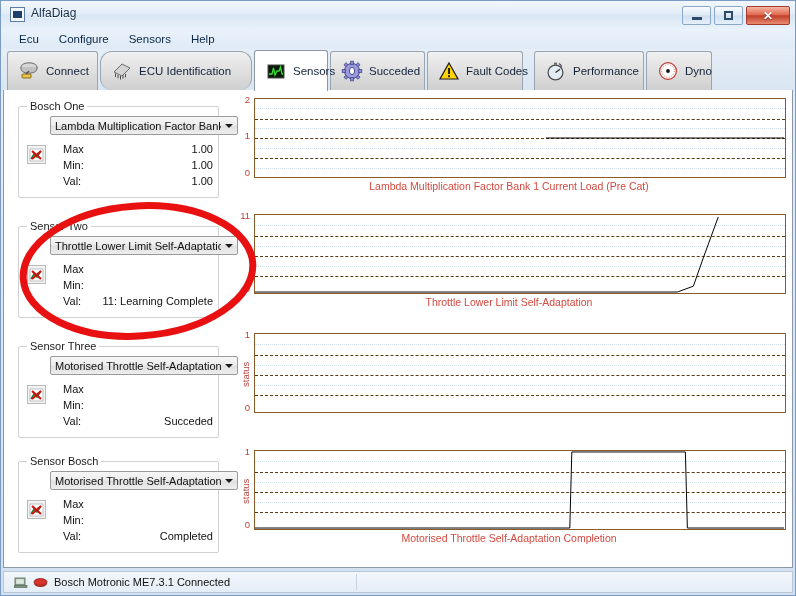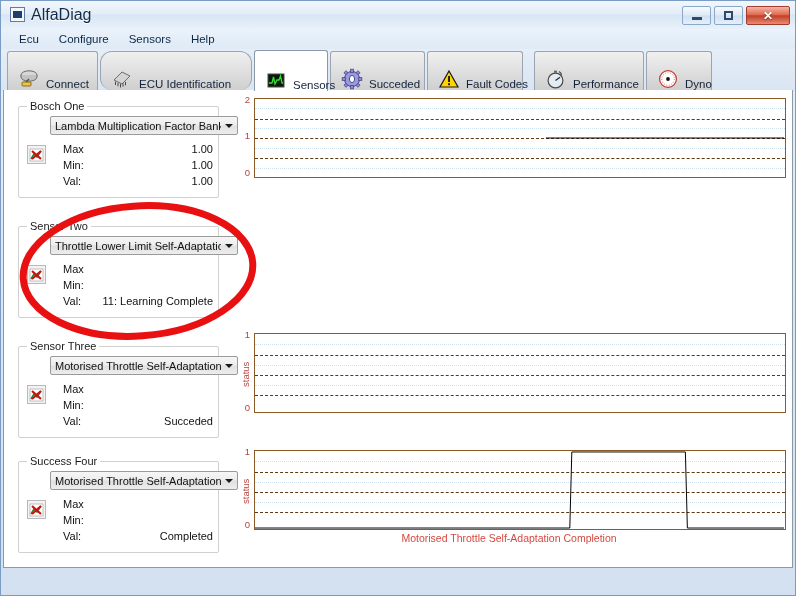--- a/index.html
+++ b/index.html
@@ -20,21 +20,21 @@
     position:absolute;left:0;top:0;width:794px;height:28px;
     background:linear-gradient(to bottom,#f2f7fc 0%,#e3edf8 45%,#d8e6f4 50%,#e8f1fb 100%);
   }
   .title-ico{
     position:absolute;left:9px;top:6px;width:15px;height:15px;
     background:#f4f6f8;border:1px solid #5c7ea6;box-sizing:border-box;
     display:flex;align-items:center;justify-content:center;
   }
   .title-ico .g{width:9px;height:7px;background:#1d3f6b;}
   .title-text{
-    position:absolute;left:30px;top:5px;font-size:16px;color:#102a48;
+    position:absolute;left:30px;top:5px;font-size:12px;color:#102a48;
     text-shadow:0 1px 0 #ffffff;
   }
   .winbtns{position:absolute;right:5px;top:5px;display:flex;gap:3px;}
   .wbtn{
     width:29px;height:19px;border:1px solid #8aa8c8;border-radius:2px;
     background:linear-gradient(to bottom,#f6fafd 0%,#dfeaf6 48%,#cfdff0 52%,#e6f0fa 100%);
     display:flex;align-items:center;justify-content:center;box-sizing:border-box;
   }
   .wbtn.close{
     width:44px;border:1px solid #a33a2e;
@@ -55,21 +55,21 @@
   
   .tabstrip{
     position:absolute;left:0;top:48px;width:794px;height:42px;
     background:linear-gradient(to bottom,#e6eef7,#d9e5f2);
   }
   .tab{
     position:absolute;top:2px;height:39px;
     background:linear-gradient(to bottom,#f0f0f0 0%,#dedede 55%,#cfcfcf 100%);
     border:1px solid #9aa5b1;border-bottom:none;
     border-radius:3px 3px 0 0;box-sizing:border-box;
-    display:flex;align-items:flex-end;gap:6px;padding:0 10px;
+    display:flex;align-items:center;gap:6px;padding:0 10px;
   }
   .tab.active{
     background:#ffffff;border-color:#8b98a6;top:1px;height:41px;z-index:5;
   }
   .tab-label{font-size:11.5px;color:#12233a;white-space:nowrap;}
   .tab-ico{width:22px;height:22px;position:relative;flex:none;}
   
   .content{
     position:absolute;left:2px;top:89px;width:790px;height:478px;
     background:#ffffff;border:1px solid #8b98a6;border-top:none;box-sizing:border-box;
@@ -371,21 +371,21 @@
           <span class="row-value"></span>
         </div>
         <div class="row">
           <span class="row-label">Val:</span>
           <span class="row-value">Succeded</span>
         </div>
       </div>
     </div>
 
     <div class="grp" style="left:14px;top:371px;height:92px;">
-      <div class="grp-title">Success Four</div>
+      <div class="grp-title">Sensor Bosch</div>
       <div class="combo">
         <div class="combo-text">Motorised Throttle Self-Adaptation C</div>
         <div class="combo-arrow">
             <i></i>
           </div>
       </div>
       <div class="clrbtn">
         <svg width="15" height="14" viewBox="0 0 15 14">
           <rect x="1" y="1" width="13" height="12" fill="#ffffff" stroke="#9a9a9a" stroke-width="0.6"></rect>
           <polyline points="2,11 5,6 8,9 12,3" fill="none" stroke="#1f8a3a" stroke-width="1.6"></polyline>
@@ -420,22 +420,39 @@
         <div class="gl" style="top:20px;"></div>
         <div class="gl light" style="top:29px;"></div>
         <div class="gl" style="top:39px;"></div>
         <div class="gl light" style="top:49px;"></div>
         <div class="gl" style="top:59px;"></div>
         <div class="gl light" style="top:69px;"></div>
         <svg class="trace" viewBox="0 0 532 80" preserveAspectRatio="none">
           <polyline points="292,40 531,40" fill="none" stroke="#000000" stroke-width="1"></polyline>
         </svg>
       </div>
-    </div>
-
+      <div class="chart-caption" style="top:82px;">Lambda Multiplication Factor Bank 1 Current Load (Pre Cat)</div>
+    </div>
+
+    <div class="chart" style="left:228px;top:124px;width:554px;height:100px;">
+      <div class="ytick" style="left:0;top:-3px;width:18px;">11</div>
+      <div class="ytick" style="left:0;top:70px;width:18px;">0</div>
+      <div class="chart-box" style="width:532px;height:80px;">
+        <div class="gl light" style="top:10px;"></div>
+        <div class="gl" style="top:21px;"></div>
+        <div class="gl light" style="top:31px;"></div>
+        <div class="gl" style="top:41px;"></div>
+        <div class="gl light" style="top:51px;"></div>
+        <div class="gl" style="top:61px;"></div>
+        <svg class="trace" viewBox="0 0 532 80" preserveAspectRatio="none">
+          <polyline points="0,79 424,79 440,73 450,44 465,2" fill="none" stroke="#000000" stroke-width="1"></polyline>
+        </svg>
+      </div>
+      <div class="chart-caption" style="top:82px;">Throttle Lower Limit Self-Adaptation</div>
+    </div>
 
     <div class="chart" style="left:228px;top:243px;width:554px;height:100px;">
       <div class="ytick" style="left:0;top:-3px;width:18px;">1</div>
       <div class="ytick" style="left:0;top:70px;width:18px;">0</div>
       <div class="yaxis-label" style="left:8px;top:54px;">status</div>
       <div class="chart-box" style="width:532px;height:80px;">
         <div class="gl light" style="top:10px;"></div>
         <div class="gl" style="top:21px;"></div>
         <div class="gl light" style="top:31px;"></div>
         <div class="gl" style="top:41px;"></div>
@@ -461,14 +478,34 @@
       </div>
       <div class="chart-caption" style="top:82px;">Motorised Throttle Self-Adaptation Completion</div>
     </div>
 
     <svg class="annot" style="left:10px;top:110px;width:260px;height:150px;" viewBox="0 0 260 150">
       <ellipse cx="124" cy="71" rx="115" ry="65" fill="none" stroke="#e81010" stroke-width="7" transform="rotate(-4 124 71)"></ellipse>
     </svg>
 
   </div>
 
+  <div class="statusbar">
+    <div class="sb-pane" style="width:346px;">
+      <span class="sb-ico">
+        <svg width="15" height="14" viewBox="0 0 15 14">
+          <rect x="1" y="3" width="10" height="7" fill="#9fb6a0" stroke="#4f6350" stroke-width="0.8"></rect>
+          <rect x="2.2" y="4.2" width="7.6" height="4.6" fill="#dfe9e0"></rect>
+          <rect x="0" y="10.5" width="13" height="2" fill="#7d8f7e" stroke="#4f6350" stroke-width="0.6"></rect>
+        </svg>
+      </span>
+      <span class="sb-ico">
+        <svg width="15" height="14" viewBox="0 0 15 14">
+          <ellipse cx="7.5" cy="7" rx="6.5" ry="3.4" fill="#d6342a" stroke="#8a1b14" stroke-width="0.8"></ellipse>
+          <path d="M1 7 A6.5 3.4 0 0 0 14 7 L14 8.6 A6.5 3.4 0 0 1 1 8.6 Z" fill="#a8211a"></path>
+        </svg>
+      </span>
+      <span class="sb-text">Bosch Motronic ME7.3.1 Connected</span>
+    </div>
+    <div class="sb-sep"></div>
+    <div class="sb-pane" style="flex:1;"></div>
+  </div>
 
 </div>
 
 </body></html>

